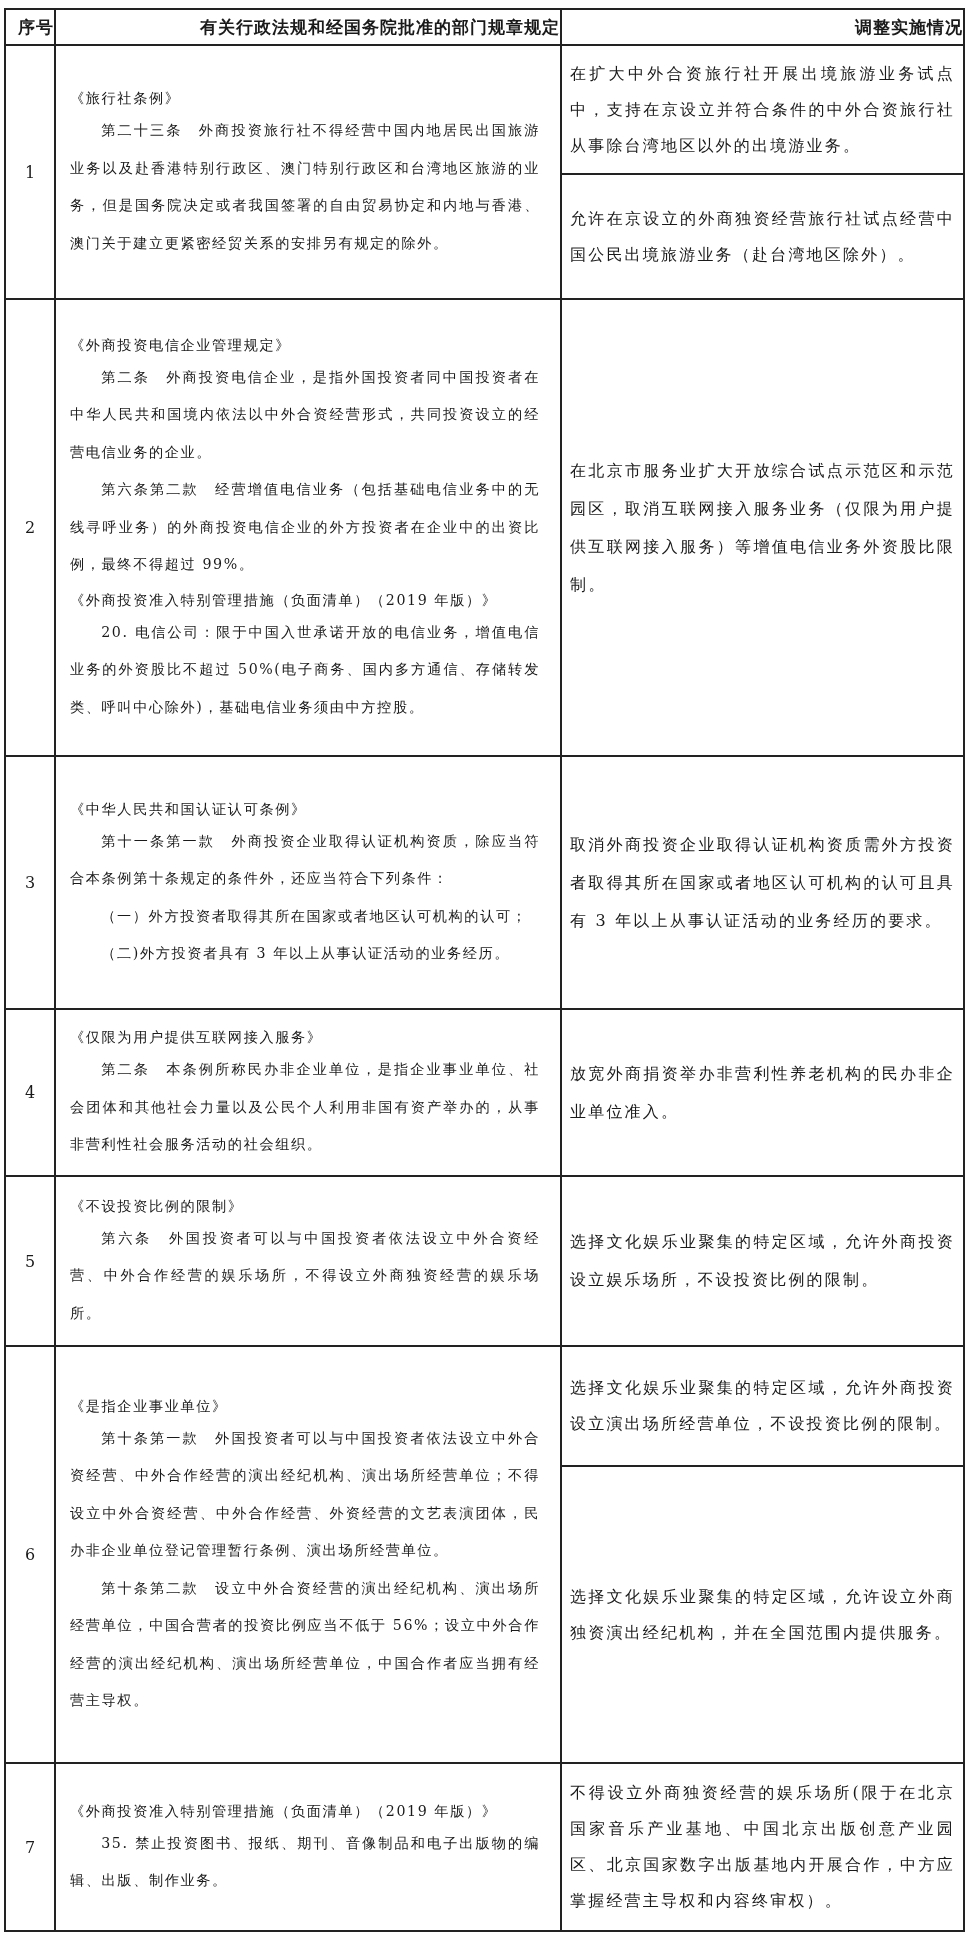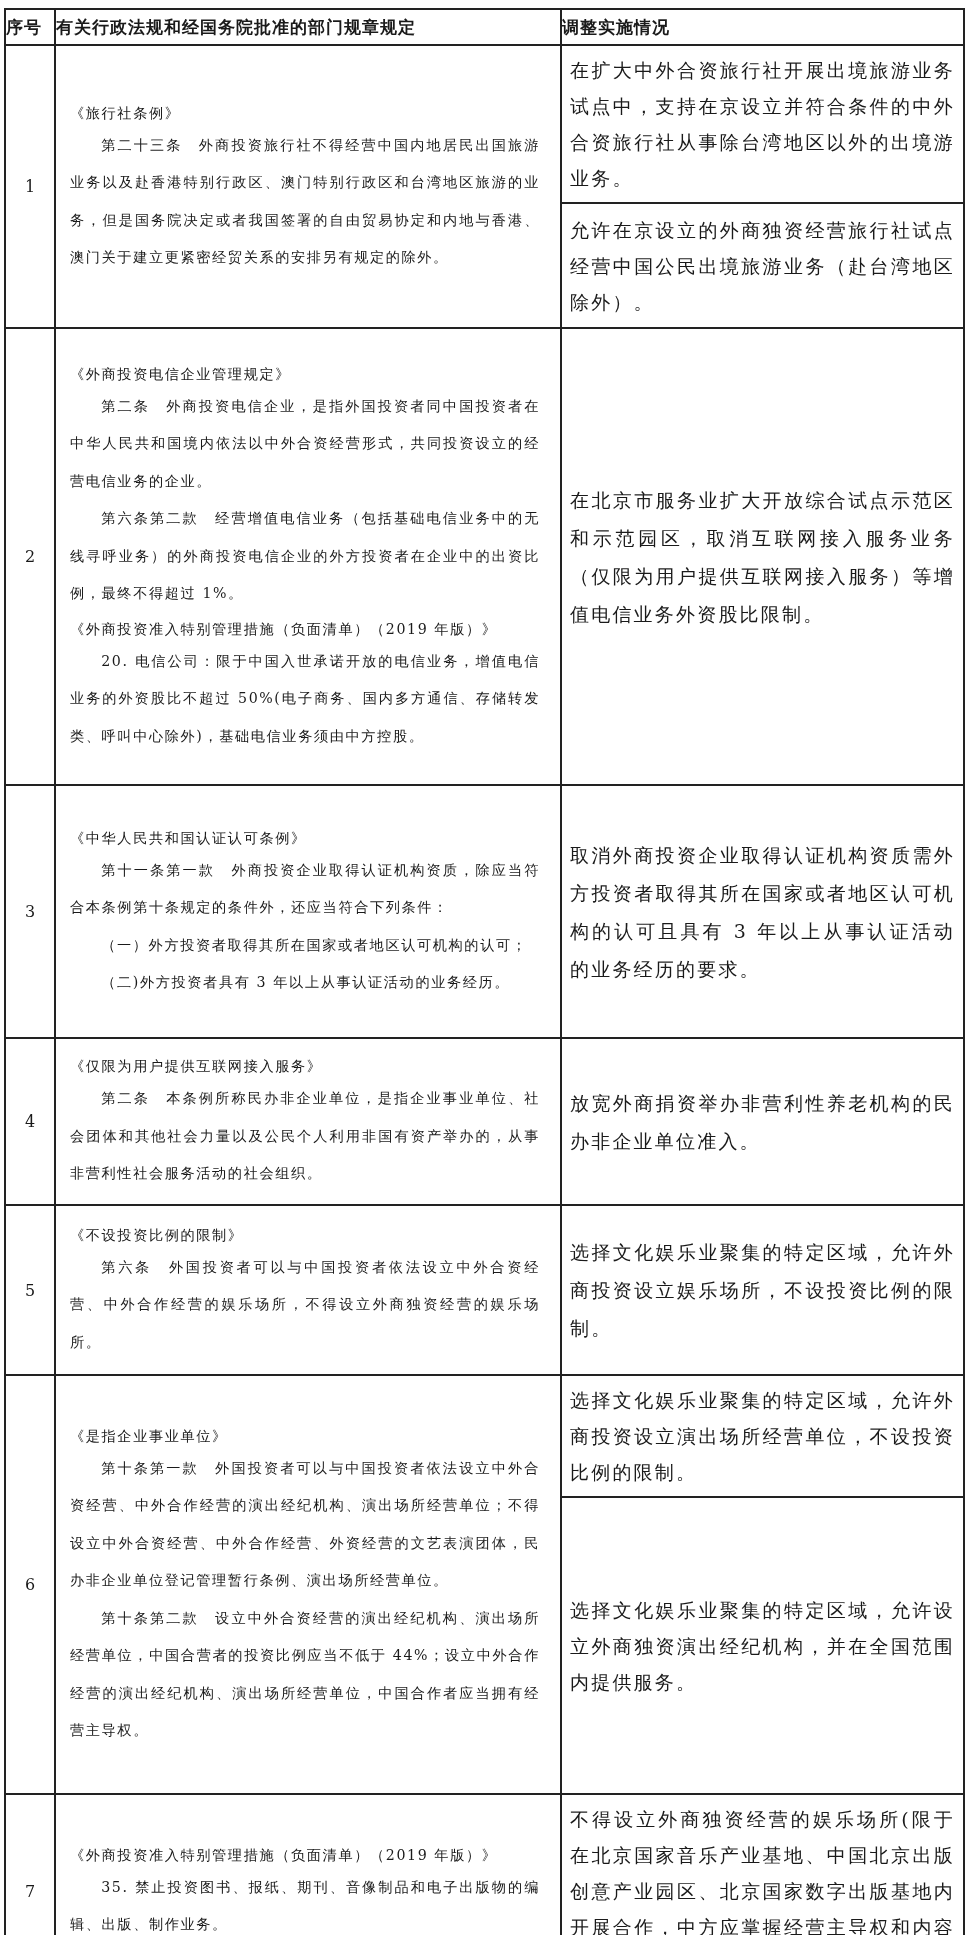--- a/index.html
+++ b/index.html
@@ -1,26 +1,26 @@
 <!DOCTYPE html>
 <html><head>
 <meta charset="utf-8">
 <style>
   html, body { margin:0; padding:0; background:#ffffff; }
   body { width:967px; height:1935px; position:relative; overflow:hidden;
          font-family:"DejaVu Serif","Liberation Serif",serif; color:#1a1a1a; }
   table { position:absolute; left:4px; top:8px; width:959px; border-collapse:collapse; table-layout:fixed; }
   td, th { border:2px solid #222; padding:0; vertical-align:middle; }
-  th { font-weight:bold; font-size:17px; height:34px; text-align:left; letter-spacing:1px; }
+  th { font-weight:bold; font-size:17px; height:34px; text-align:right; letter-spacing:1px; }
   .num { text-align:center; font-size:16px; }
   .law { padding:6px 20px 6px 14px; font-size:14.2px; line-height:37.5px; letter-spacing:1.6px; text-align:justify; }
   .law p { margin:0; }
   .law .title { line-height:28px; padding-top:2px; }
   .law .ind { text-indent:2.2em; }
-  .adj { padding:6px 8px 6px 8px; font-size:19px; line-height:38px; letter-spacing:2.2px; text-align:justify; }
+  .adj { padding:6px 8px 6px 8px; font-size:16px; line-height:38px; letter-spacing:2.2px; text-align:justify; }
   .adj.tight { line-height:36px; }
 </style>
 </head>
 <body>
 
 <table>
   <colgroup>
     <col style="width:50px">
     <col style="width:506px">
     <col style="width:403px">
@@ -44,21 +44,21 @@
     </tr>
     <tr style="height:125px">
       <td class="adj tight">允许在京设立的外商独资经营旅行社试点经营中国公民出境旅游业务（赴台湾地区除外）。</td>
     </tr>
 
     <tr style="height:457px">
       <td class="num">2</td>
       <td class="law">
         <p class="title">《外商投资电信企业管理规定》</p>
         <p class="ind">第二条　外商投资电信企业，是指外国投资者同中国投资者在中华人民共和国境内依法以中外合资经营形式，共同投资设立的经营电信业务的企业。</p>
-        <p class="ind">第六条第二款　经营增值电信业务（包括基础电信业务中的无线寻呼业务）的外商投资电信企业的外方投资者在企业中的出资比例，最终不得超过 1%。</p>
+        <p class="ind">第六条第二款　经营增值电信业务（包括基础电信业务中的无线寻呼业务）的外商投资电信企业的外方投资者在企业中的出资比例，最终不得超过 99%。</p>
         <p class="title">《外商投资准入特别管理措施（负面清单）（2019 年版）》</p>
         <p class="ind">20. 电信公司：限于中国入世承诺开放的电信业务，增值电信业务的外资股比不超过 50%(电子商务、国内多方通信、存储转发类、呼叫中心除外)，基础电信业务须由中方控股。</p>
       </td>
       <td class="adj">在北京市服务业扩大开放综合试点示范区和示范园区，取消互联网接入服务业务（仅限为用户提供互联网接入服务）等增值电信业务外资股比限制。</td>
     </tr>
 
     <tr style="height:253px">
       <td class="num">3</td>
       <td class="law">
         <p class="title">《中华人民共和国认证认可条例》</p>
@@ -85,21 +85,21 @@
         <p class="ind">第六条　外国投资者可以与中国投资者依法设立中外合资经营、中外合作经营的娱乐场所，不得设立外商独资经营的娱乐场所。</p>
       </td>
       <td class="adj">选择文化娱乐业聚集的特定区域，允许外商投资设立娱乐场所，不设投资比例的限制。</td>
     </tr>
 
     <tr style="height:120px">
       <td rowspan="2" class="num">6</td>
       <td rowspan="2" class="law">
         <p class="title">《是指企业事业单位》</p>
         <p class="ind">第十条第一款　外国投资者可以与中国投资者依法设立中外合资经营、中外合作经营的演出经纪机构、演出场所经营单位；不得设立中外合资经营、中外合作经营、外资经营的文艺表演团体，民办非企业单位登记管理暂行条例、演出场所经营单位。</p>
-        <p class="ind">第十条第二款　设立中外合资经营的演出经纪机构、演出场所经营单位，中国合营者的投资比例应当不低于 44%；设立中外合作经营的演出经纪机构、演出场所经营单位，中国合作者应当拥有经营主导权。</p>
+        <p class="ind">第十条第二款　设立中外合资经营的演出经纪机构、演出场所经营单位，中国合营者的投资比例应当不低于 56%；设立中外合作经营的演出经纪机构、演出场所经营单位，中国合作者应当拥有经营主导权。</p>
       </td>
       <td class="adj tight">选择文化娱乐业聚集的特定区域，允许外商投资设立演出场所经营单位，不设投资比例的限制。</td>
     </tr>
     <tr style="height:297px">
       <td class="adj tight">选择文化娱乐业聚集的特定区域，允许设立外商独资演出经纪机构，并在全国范围内提供服务。</td>
     </tr>
 
     <tr style="height:168px">
       <td class="num">7</td>
       <td class="law">

